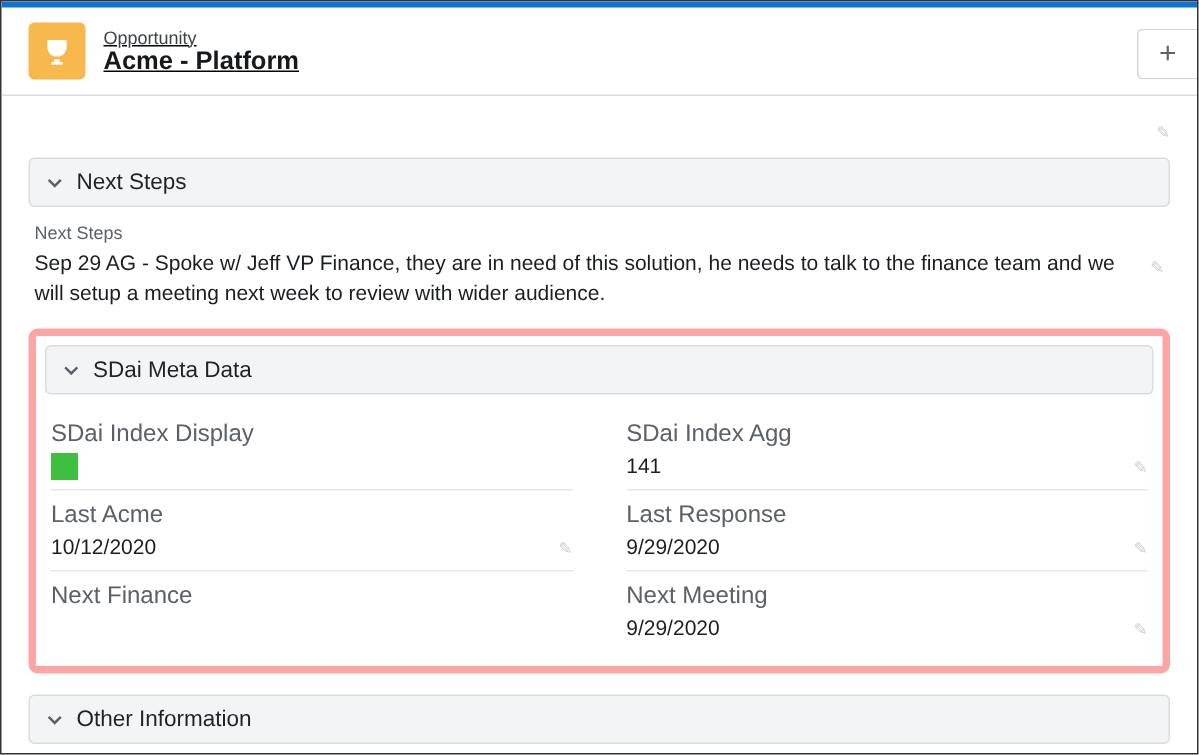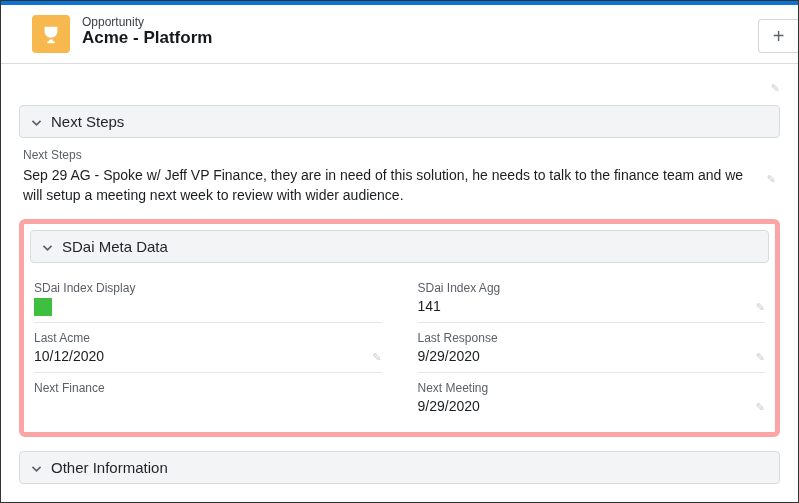--- a/index.html
+++ b/index.html
@@ -10,24 +10,25 @@
     height: 503px;
     overflow: hidden;
     border: 1px solid #333;
   }
   .top-bar {
     height: 4px;
     background: #0d74d6;
   }
   .header {
     display: flex;
-    align-items: flex-start;
-    padding: 10px 31px;
+    align-items: center;
+    padding: 10px 18px;
     border-bottom: 1px solid #d8dcde;
     position: relative;
+    text-decoration: underline;
   }
   .record-icon {
     width: 38px;
     height: 38px;
     background: #f7b84e;
     border-radius: 4px;
     display: flex;
     align-items: center;
     justify-content: center;
     margin-right: 12px;
@@ -104,21 +105,21 @@
     column-gap: 36px;
   }
   .field {
     border-bottom: 1px solid #e5e8ea;
     padding: 8px 0 6px 0;
     position: relative;
     display: flex;
     flex-direction: column;
   }
   .field-label {
-    font-size: 12px;
+    font-size: 16px;
     color: #5b6167;
     margin-bottom: 3px;
   }
   .field-value-row {
     display: flex;
     align-items: center;
   }
   .field-value {
     font-size: 14px;
     color: #1b1e21;

